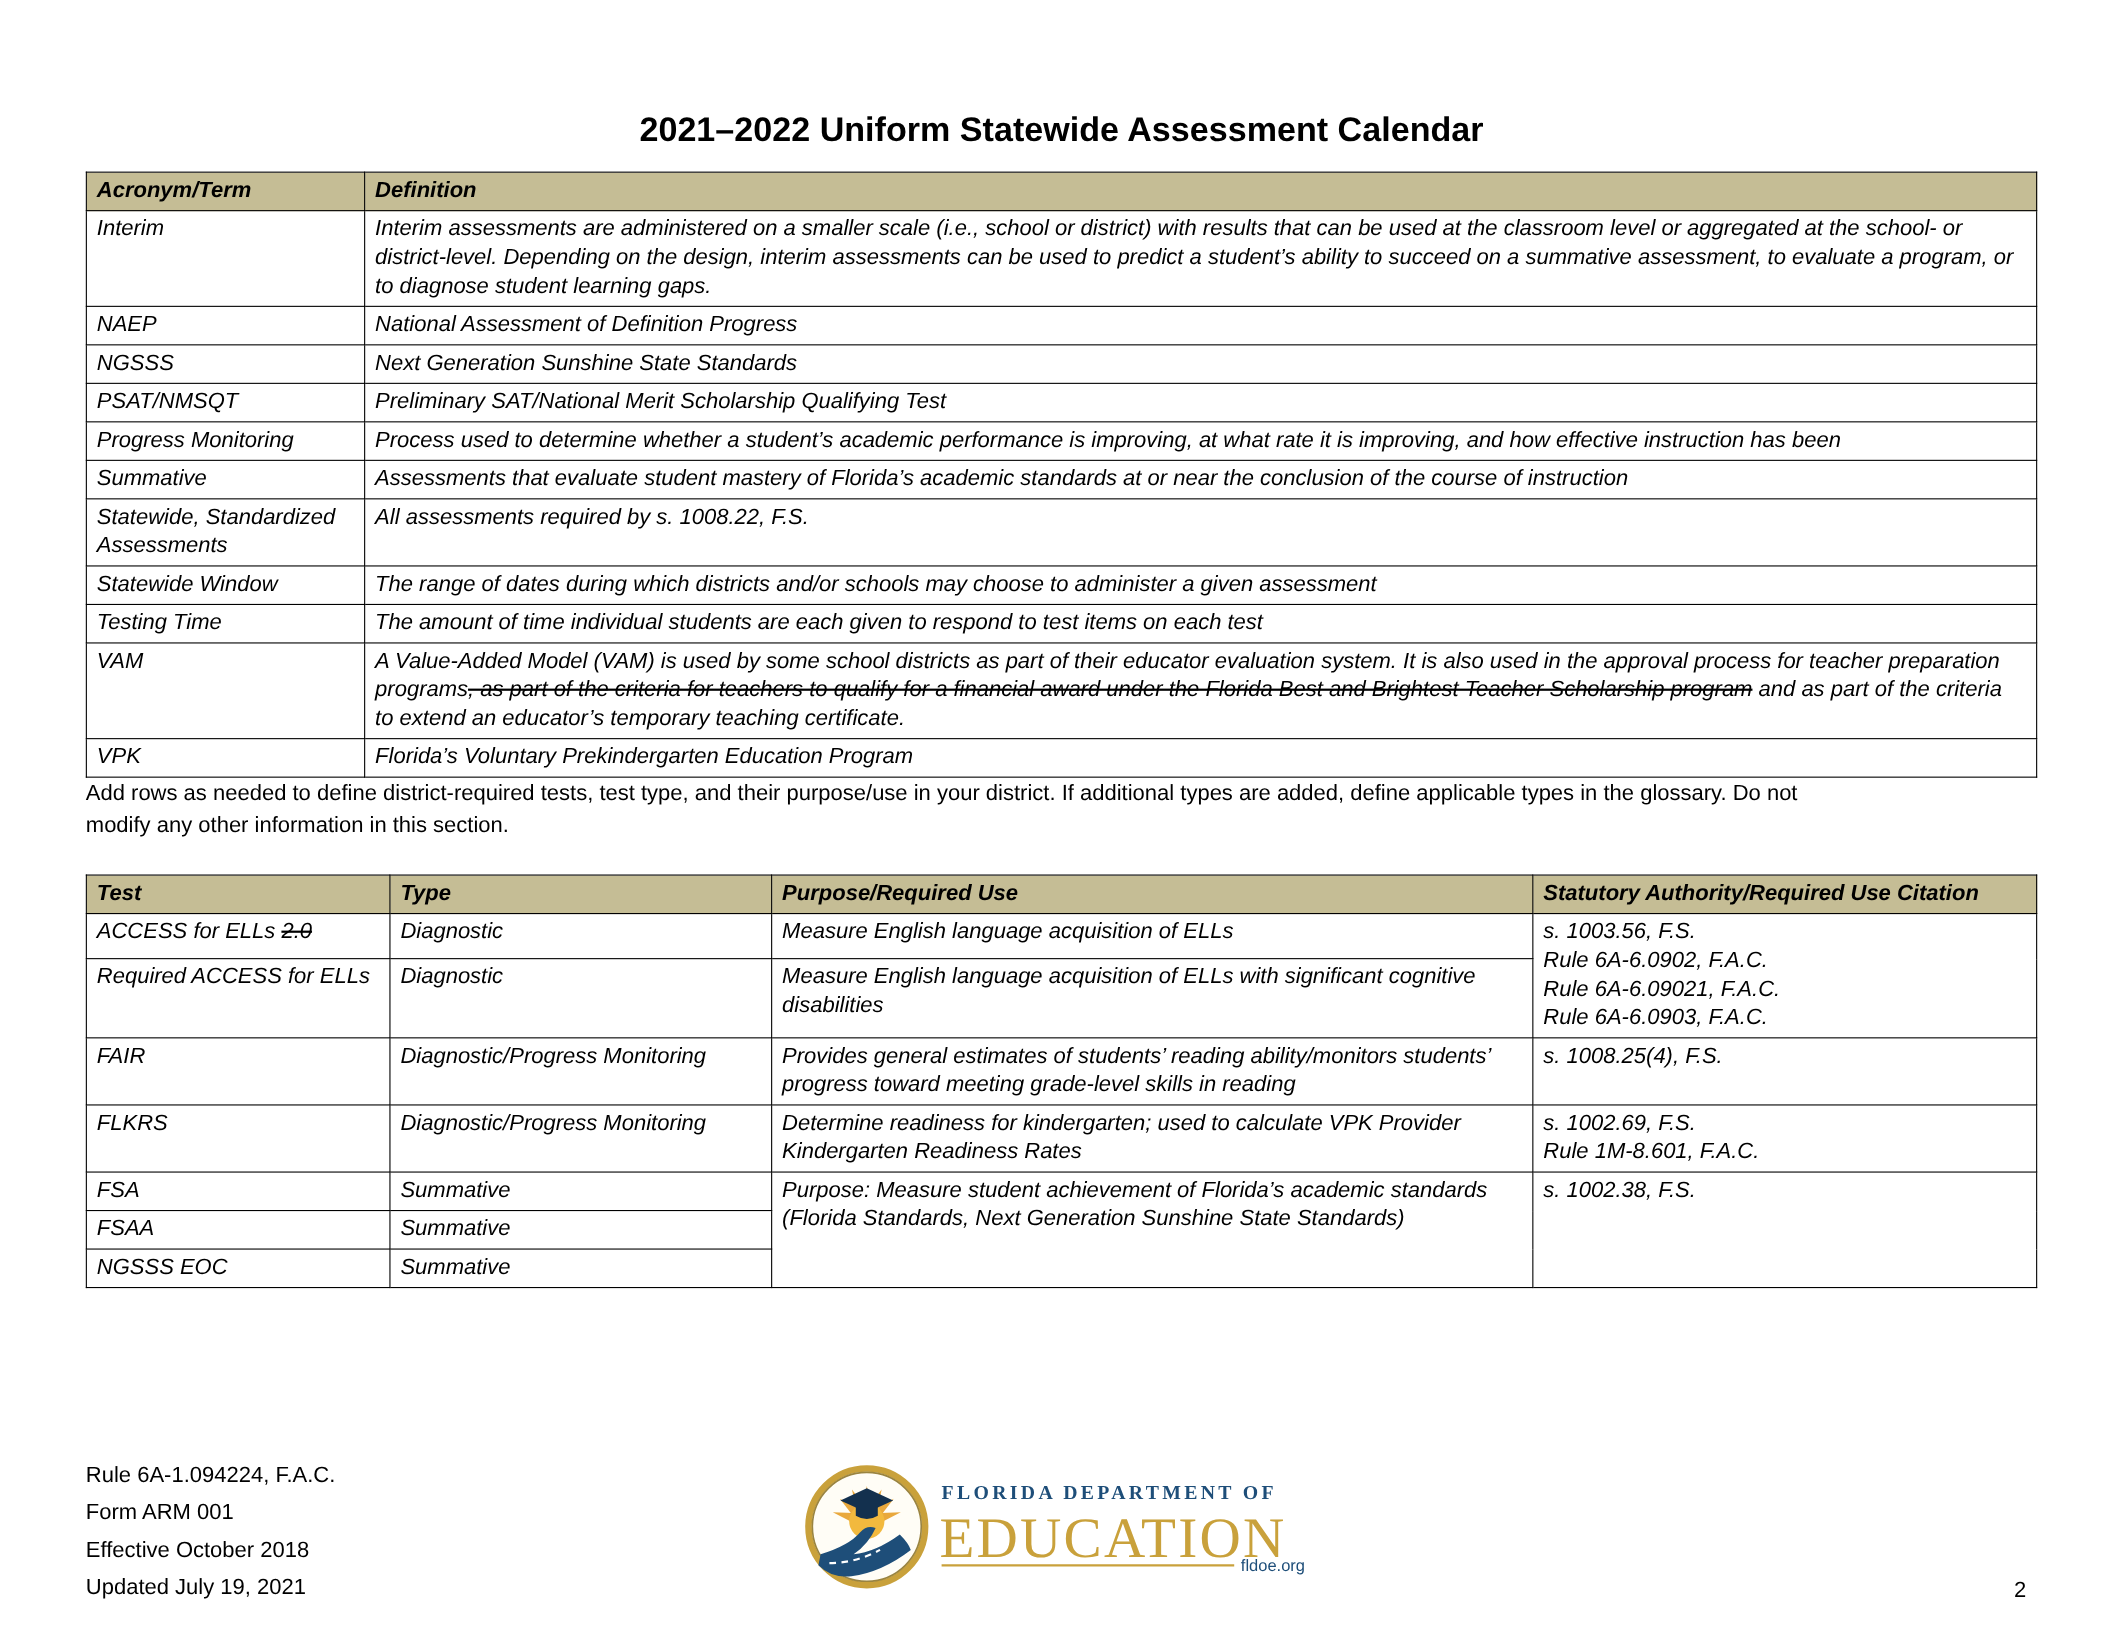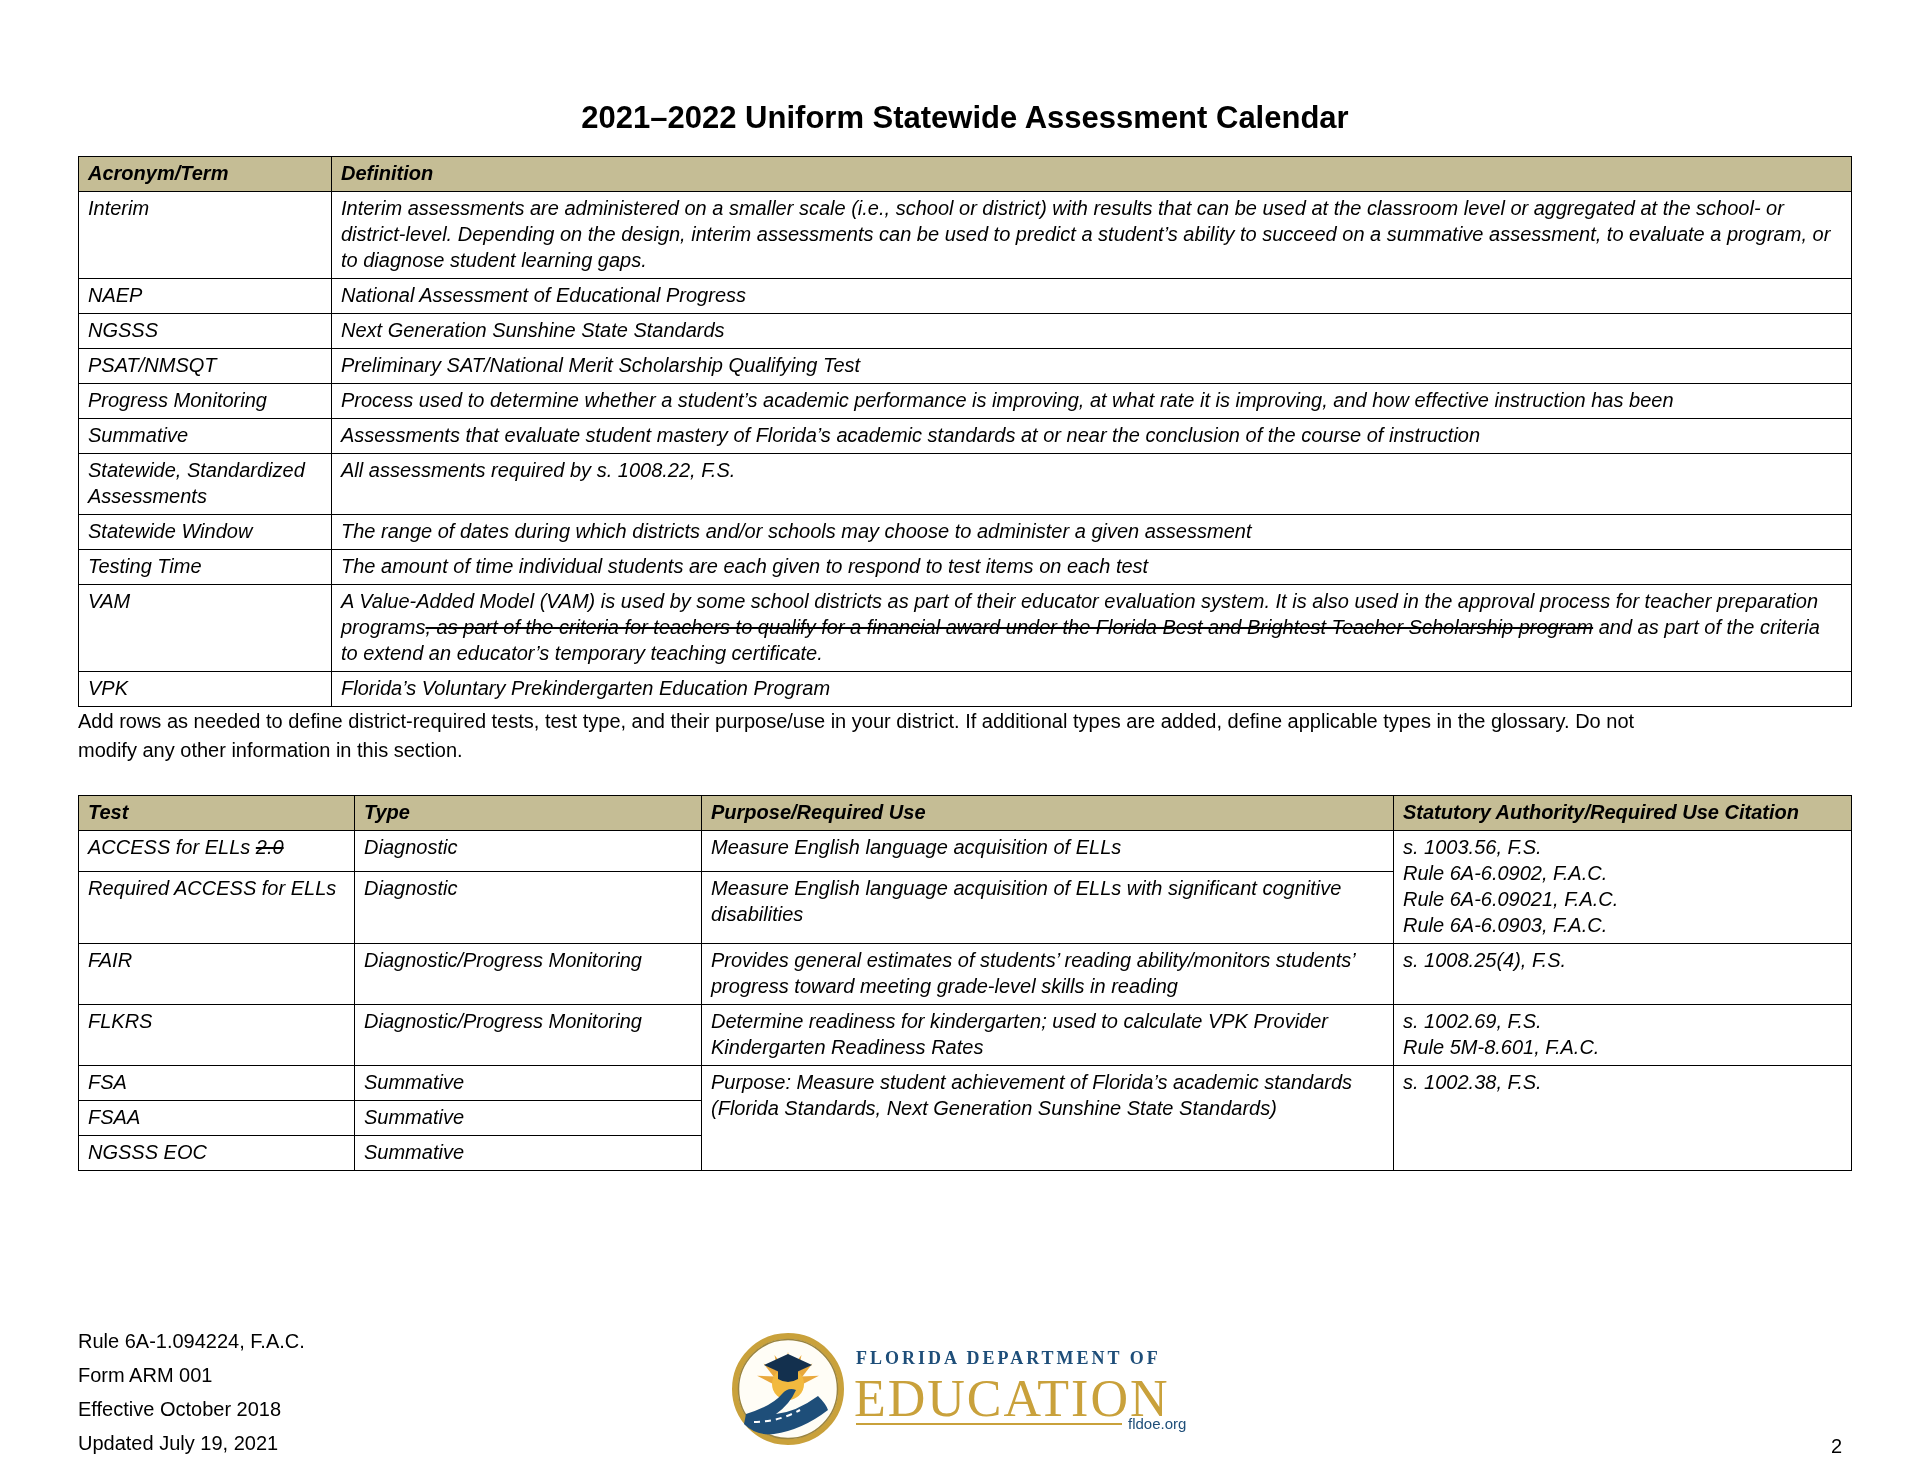--- a/index.html
+++ b/index.html
@@ -100,21 +100,21 @@
         <th>Definition</th>
       </tr>
     </thead>
     <tbody id="glossary-body">
         <tr>
           <td>Interim</td>
           <td><span>Interim assessments are administered on a smaller scale (i.e., school or district) with results that can be used at the classroom level or aggregated at the school- or district-level. Depending on the design, interim assessments can be used to predict a student’s ability to succeed on a summative assessment, to evaluate a program, or to diagnose student learning gaps.</span></td>
         </tr>
         <tr>
           <td>NAEP</td>
-          <td><span>National Assessment of Educational Progress</span></td>
+          <td><span>National Assessment of Definition Progress</span></td>
         </tr>
         <tr>
           <td>NGSSS</td>
           <td><span>Next Generation Sunshine State Standards</span></td>
         </tr>
         <tr>
           <td>PSAT/NMSQT</td>
           <td><span>Preliminary SAT/National Merit Scholarship Qualifying Test</span></td>
         </tr>
         <tr>
@@ -184,21 +184,21 @@
           <td class="pre"><span>FAIR</span></td>
           <td class="pre"><span>Diagnostic/Progress Monitoring</span></td>
           <td class="pre"><span>Provides general estimates of students’ reading ability/monitors students’ progress toward meeting grade-level skills in reading</span></td>
           <td class="pre"><span>s. 1008.25(4), F.S.</span></td>
         </tr>
         <tr>
           <td class="pre"><span>FLKRS</span></td>
           <td class="pre"><span>Diagnostic/Progress Monitoring</span></td>
           <td class="pre"><span>Determine readiness for kindergarten; used to calculate VPK Provider Kindergarten Readiness Rates</span></td>
           <td class="pre"><span>s. 1002.69, F.S.
-Rule 5M-8.601, F.A.C.</span></td>
+Rule 1M-8.601, F.A.C.</span></td>
         </tr>
         <tr>
           <td class="pre"><span>FSA</span></td>
           <td class="pre"><span>Summative</span></td>
           <td class="pre" rowspan="3"><span>Purpose: Measure student achievement of Florida’s academic standards (Florida Standards, Next Generation Sunshine State Standards)</span></td>
           <td class="pre v-bottom" rowspan="3"><span>s. 1002.38, F.S.</span></td>
         </tr>
         <tr>
           <td class="pre"><span>FSAA</span></td>
           <td class="pre"><span>Summative</span></td>

